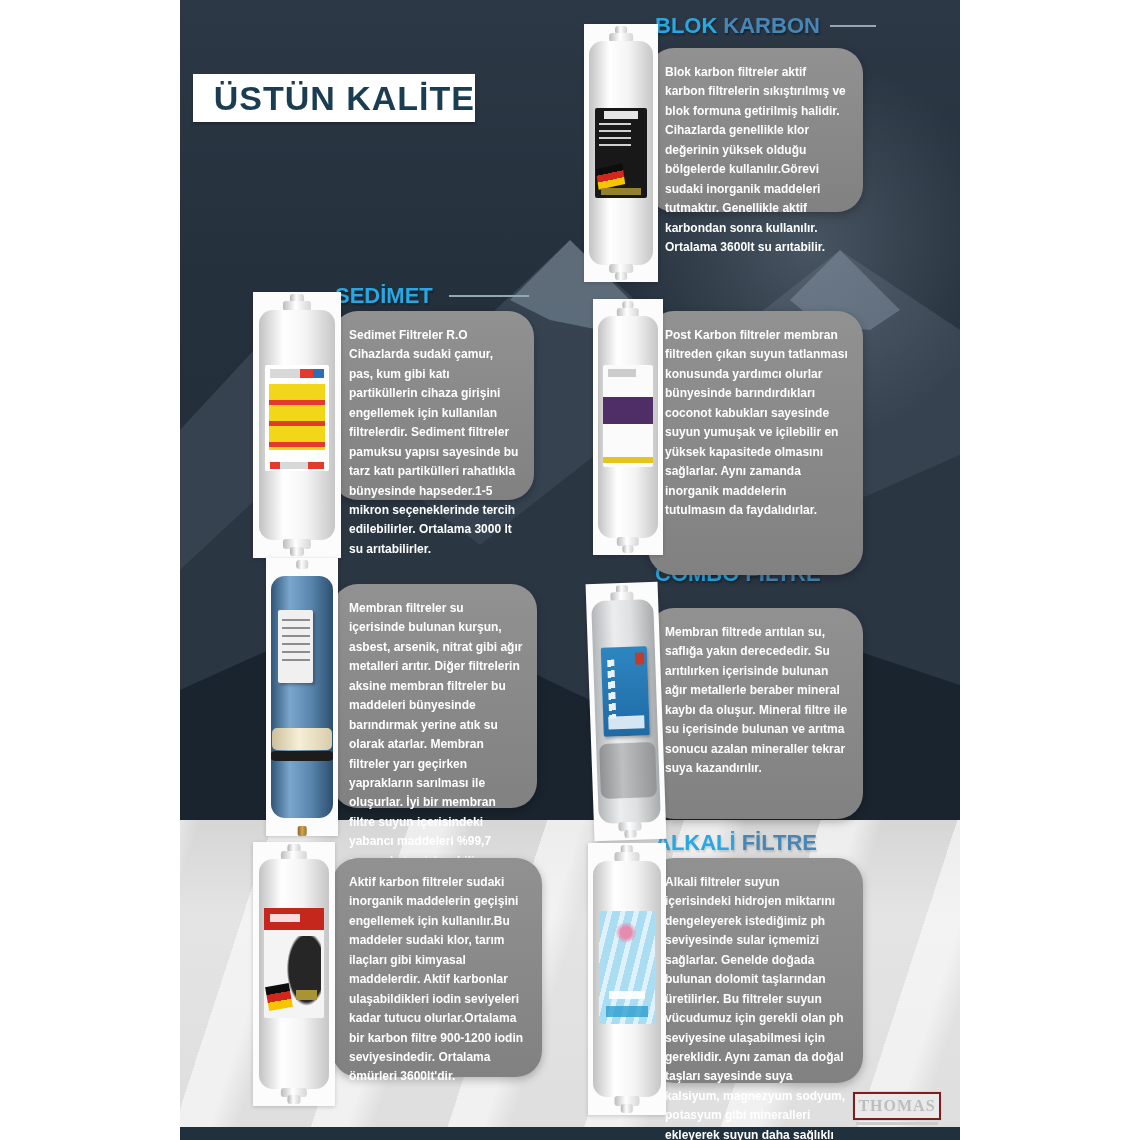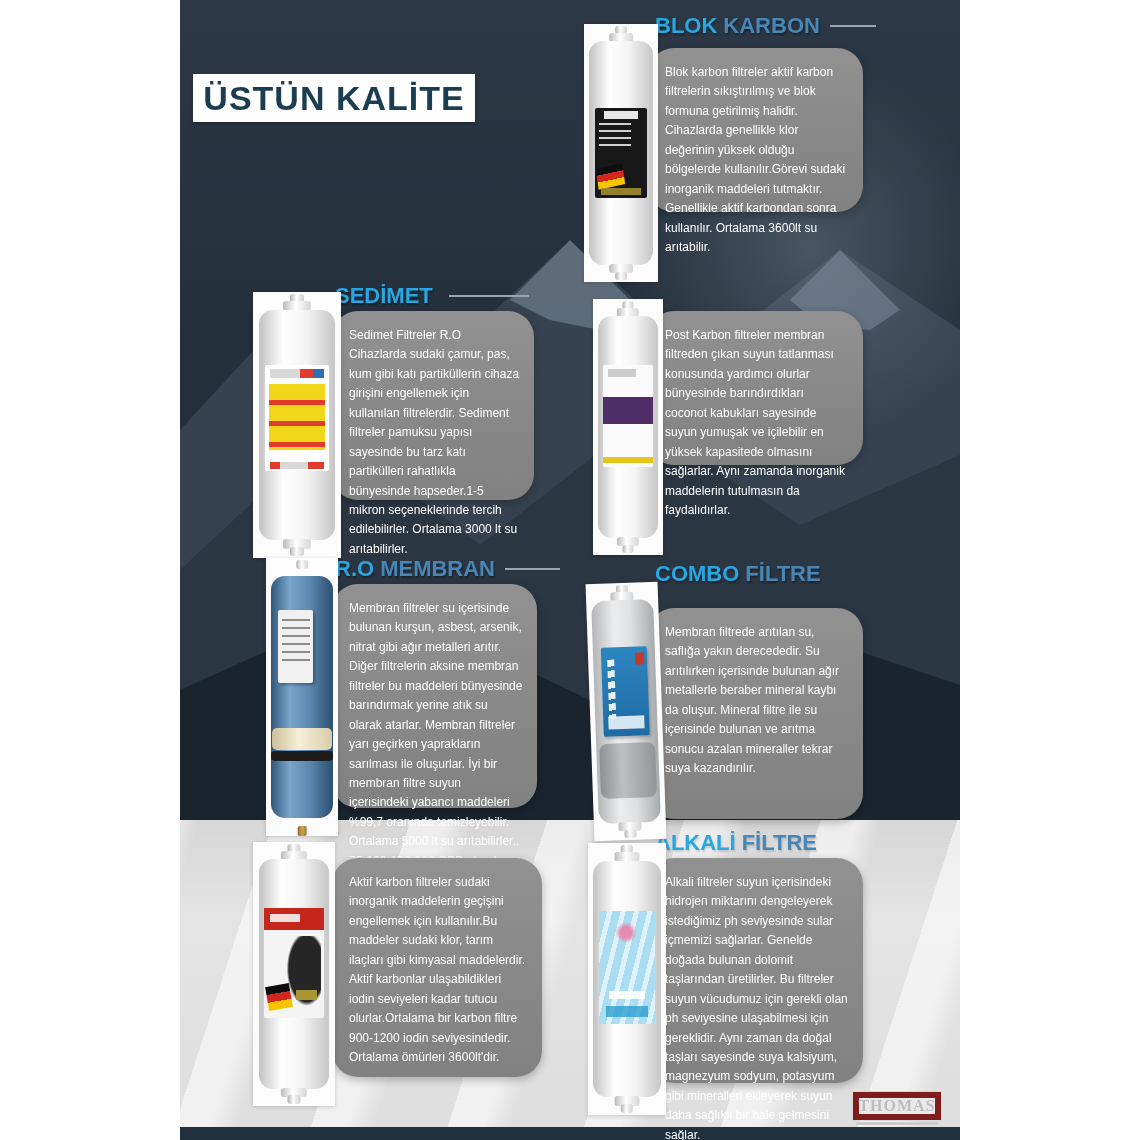--- a/index.html
+++ b/index.html
@@ -15,38 +15,38 @@
              background:radial-gradient(circle, rgba(150,165,180,.30) 0%, rgba(150,165,180,0) 65%); }
   .bg-light { position:absolute; left:0; top:820px; width:780px; height:320px;
               background:linear-gradient(180deg,#d6d6d6 0%, #e4e4e4 30%, #dedede 100%); overflow:hidden; }
   .bg-light::after { content:""; position:absolute; left:-150px; top:-80px; width:1100px; height:500px;
               background:repeating-linear-gradient(112deg, rgba(255,255,255,.55) 0 34px, rgba(255,255,255,0) 60px 130px);
               transform:rotate(-4deg); }
   .bottom-bar { position:absolute; left:0; top:1127px; width:780px; height:13px; background:#20303d; }
 
   
   .title-box { position:absolute; left:13px; top:74px; width:282px; height:48px; background:#ffffff;
-               display:flex; align-items:center; justify-content:center; box-shadow:0 2px 3px rgba(0,0,0,.25); }
+               display:flex; align-items:center; justify-content:flex-end; box-shadow:0 2px 3px rgba(0,0,0,.25); }
   .title-box span { color:var(--title-navy,#1b3d52); font-size:34px; font-weight:bold; letter-spacing:1px; }
   .subtitle { position:absolute; left:18px; top:134px; width:320px; color:#f2f2f2; font-size:26px;
               font-weight:bold; letter-spacing:4px; text-shadow:0 2px 3px rgba(0,0,0,.35); }
 
   
   .sec-head { position:absolute; white-space:nowrap; font-weight:bold; font-size:22px;
               text-shadow:1px 2px 2px rgba(0,0,0,.35); }
   .on-light .sec-head, .sec-head.light { text-shadow:1px 2px 2px rgba(0,0,0,.15); }
   .sec-head .w1 { color:var(--accent-blue,#29a7e2); }
   .sec-head .w2 { color:var(--accent-blue-muted,#4887b5); margin-left:6px; }
   .sec-head .sfx { color:var(--accent-blue-muted,#4887b5); font-size:9px; margin-left:4px; vertical-align:2px; }
   .hline { display:inline-block; height:2px; background:#93a7b5; vertical-align:6px; margin-left:10px; }
 
   
   .panel { position:absolute; background:linear-gradient(180deg,#919191 0%, #818181 100%);
            border-radius:26px; box-shadow:0 3px 8px rgba(0,0,0,.25); z-index:1; }
-  .panel p { padding:15px 14px 12px 17px; color:#ffffff; font-size:12px; font-weight:normal; line-height:1.62; }
+  .panel p { padding:15px 14px 12px 17px; color:#ffffff; font-size:12px; font-weight:bold; line-height:1.62; }
 
   
   .cart { position:absolute; background:#fcfcfc; z-index:2; box-shadow:0 1px 4px rgba(0,0,0,.18); }
   .cart > div { position:absolute; }
   .nub { left:50%; transform:translateX(-50%); width:16%; height:3.4%;
          background:linear-gradient(90deg,#b2b2b2,#fdfdfd 45%,#cfcfcf); border-radius:3px; }
   .nub.t { top:0.6%; } .nub.b { bottom:0.6%; }
   .neck { left:50%; transform:translateX(-50%); width:32%; height:3.6%;
           background:linear-gradient(90deg,#bcbcbc,#ffffff 45%,#d6d6d6); border-radius:3px; }
   .neck.t { top:3.4%; } .neck.b { bottom:3.4%; }
@@ -117,21 +117,21 @@
   
   .lab-alk { left:9%; right:9%; top:21%; height:48%; border-radius:3px;
         background:repeating-linear-gradient(104deg, #aadcf2 0 8px, #dff2fb 8px 13px); }
   .lab-alk .pink { position:absolute; top:8%; left:26%; width:44%; height:22%;
         background:radial-gradient(circle at 50% 50%, #e58cb0 0 32%, rgba(229,140,176,0) 62%); }
   .lab-alk .deep { position:absolute; bottom:6%; left:12%; right:12%; height:10%; background:#2f9fd0; opacity:.8; }
   .lab-alk .bar { position:absolute; bottom:22%; left:18%; right:18%; height:7%; background:#ffffff; opacity:.9; }
 
   
   .brand-box { position:absolute; left:673px; top:1092px; width:88px; height:28px;
-        border:6px solid #7f1d1d; outline:1px solid #d8d8d8; background:#e9e9e9;
+        border:2px solid #7f1d1d; outline:1px solid #d8d8d8; background:#e9e9e9;
         display:flex; align-items:center; justify-content:center; }
   .brand-box span { font-family:"Liberation Serif", serif; font-weight:bold; font-size:16px;
         letter-spacing:1px; color:#bdbdbd; }
   .brand-tag { position:absolute; left:676px; top:1122px; width:82px; height:3px; background:#cccccc; }
 </style>
 </head>
 <body>
 
 <div id="canvas">
   <div id="poster">
@@ -187,40 +187,37 @@
         <div class="lab-sed">
           <div class="hdr"></div>
             <div class="stripes"></div>
             <div class="ftr"></div>
         </div>
       </div>
       <div class="neck b"></div>
       <div class="nub b"></div>
     </div>
 
-    <div class="panel" style="left:468px; top:311px; width:215px; height:154px;">
+    <div class="panel" style="left:468px; top:311px; width:215px; height:264px;">
       <p>Post Karbon filtreler membran filtreden çıkan suyun tatlanması konusunda yardımcı olurlar bünyesinde barındırdıkları coconot kabukları sayesinde suyun yumuşak ve içilebilir en yüksek kapasitede olmasını sağlarlar. Aynı zamanda inorganik maddelerin tutulmasın da faydalıdırlar.</p>
     </div>
     <div class="cart f-post" style="left:413px; top:299px; width:70px; height:256px;">
       <div class="nub t"></div>
       <div class="neck t"></div>
       <div class="cbody">
         <div class="lab-post">
           <div class="hdr"></div>
             <div class="purple"></div>
             <div class="yline"></div>
         </div>
       </div>
       <div class="neck b"></div>
       <div class="nub b"></div>
     </div>
 
-    <div class="sec-head" style="left:155px; top:556px;">
-      <span class="w1">R.O</span><span class="w2">MEMBRAN</span><span class="hline" style="width:55px"></span>
-    </div>
     <div class="panel" style="left:152px; top:584px; width:205px; height:224px;">
       <p>Membran filtreler su içerisinde bulunan kurşun, asbest, arsenik, nitrat gibi ağır metalleri arıtır. Diğer filtrelerin aksine membran filtreler bu maddeleri bünyesinde barındırmak yerine atık su olarak atarlar. Membran filtreler yarı geçirken yaprakların sarılması ile oluşurlar. İyi bir membran filtre suyun içerisindeki yabancı maddeleri %99,7 oranında temizleyebilir. Ortalama 5000 lt su arıtabilirler.. 75-100-150-300 GPD olarak üretim kapasitesine göre ayrılırlar.</p>
     </div>
     <div class="cart f-ro" style="left:86px; top:558px; width:72px; height:278px;">
       <div class="nub t"></div>
       <div class="cbody">
         <div class="lab-ro"></div>
         <div class="cream"></div>
         <div class="ring"></div>
       </div>

